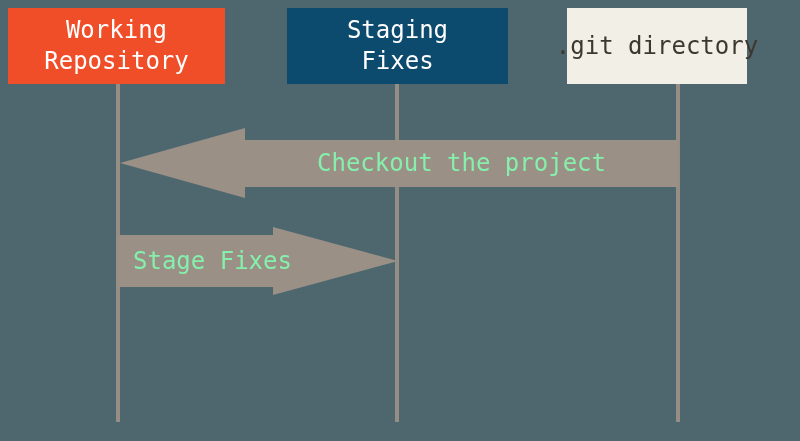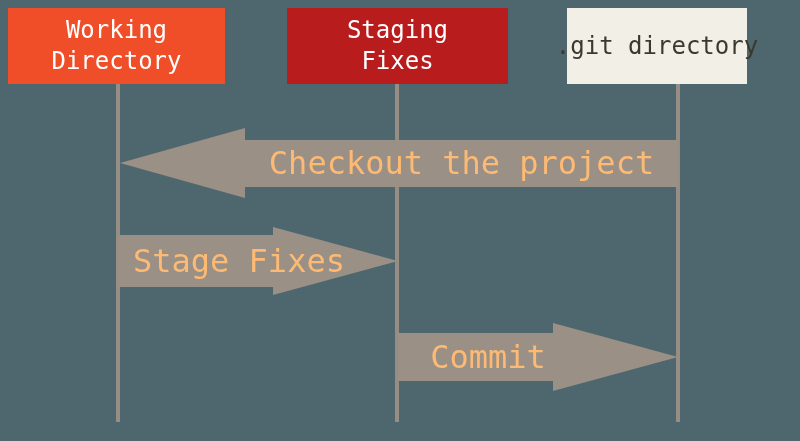--- a/index.html
+++ b/index.html
@@ -21,21 +21,21 @@
     height: 76px;
     display: flex;
     flex-direction: column;
     align-items: center;
     justify-content: center;
     font-size: 24px;
     line-height: 31px;
     white-space: nowrap;
   }
   .col-box.working   { left: 8px;   width: 217px; background: #F04E28; color: #FFFFFF; }
-  .col-box.staging   { left: 287px; width: 221px; background: #b91c1c; color: #FFFFFF; }
+  .col-box.staging   { left: 287px; width: 221px; background: #0c4a6e; color: #FFFFFF; }
   .col-box.gitdir    { left: 567px; width: 180px; background: #F2EFE6; color: #3C3830; }
 
   
   .lifeline {
     position: absolute;
     top: 84px;
     width: 4px;
     height: 338px;
     background: #968D84;
   }
@@ -49,22 +49,22 @@
     position: absolute;
     background: #9A9086;
   }
   .arrow .head {
     position: absolute;
     width: 0;
     height: 0;
   }
   .arrow .label {
     position: absolute;
-    color: #fdba74;
-    font-size: 32px;
+    color: #86efac;
+    font-size: 24px;
     white-space: nowrap;
   }
 
   
   .arrow.checkout { left: 120px; top: 128px; width: 558px; height: 70px; }
   .arrow.checkout .head {
     left: 0; top: 0;
     border-top: 35px solid transparent;
     border-bottom: 35px solid transparent;
     border-right: 125px solid #9A9086;
@@ -103,21 +103,21 @@
     line-height: 48px; text-align: center;
   }
 </style>
 </head>
 <body>
 
 <div class="stage">
 
   <div class="col-box working">
     <span>Working</span>
-    <span>Directory</span>
+    <span>Repository</span>
   </div>
   <div class="col-box staging">
     <span>Staging</span>
     <span>Fixes</span>
   </div>
   <div class="col-box gitdir">
     <span>.git directory</span>
   </div>
 
   <div class="lifeline l1"></div>
@@ -129,19 +129,14 @@
     <div class="body"></div>
     <div class="label">Checkout the project</div>
   </div>
 
   <div class="arrow stage-fixes">
     <div class="body"></div>
     <div class="head"></div>
     <div class="label">Stage Fixes</div>
   </div>
 
-  <div class="arrow commit">
-    <div class="body"></div>
-    <div class="head"></div>
-    <div class="label">Commit</div>
-  </div>
 
 </div>
 
 </body></html>

